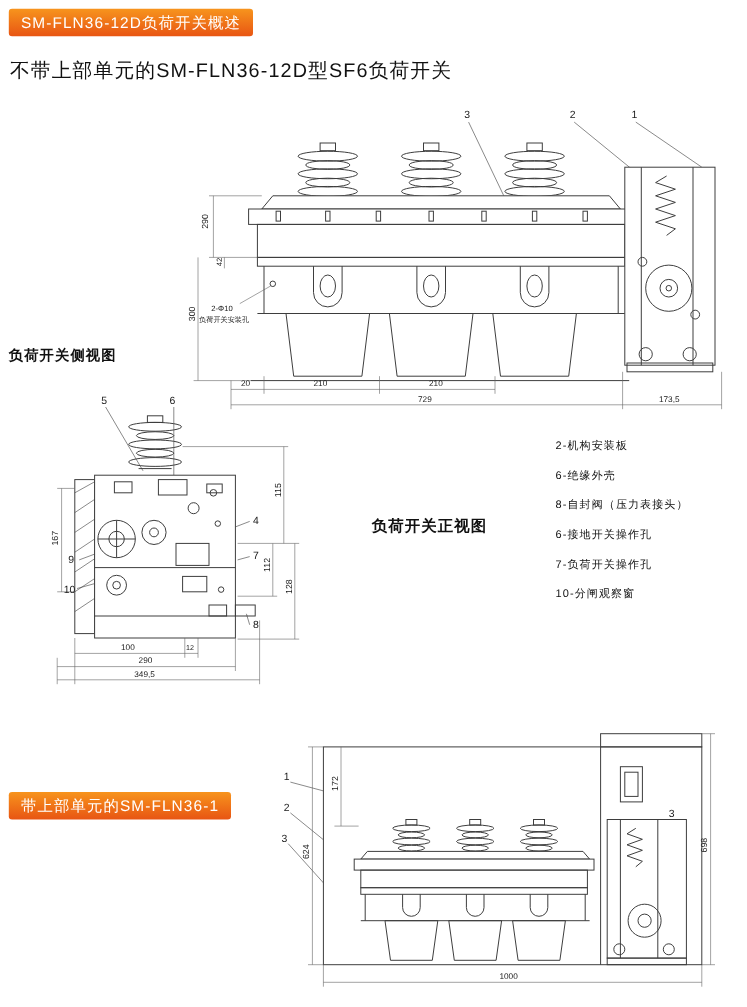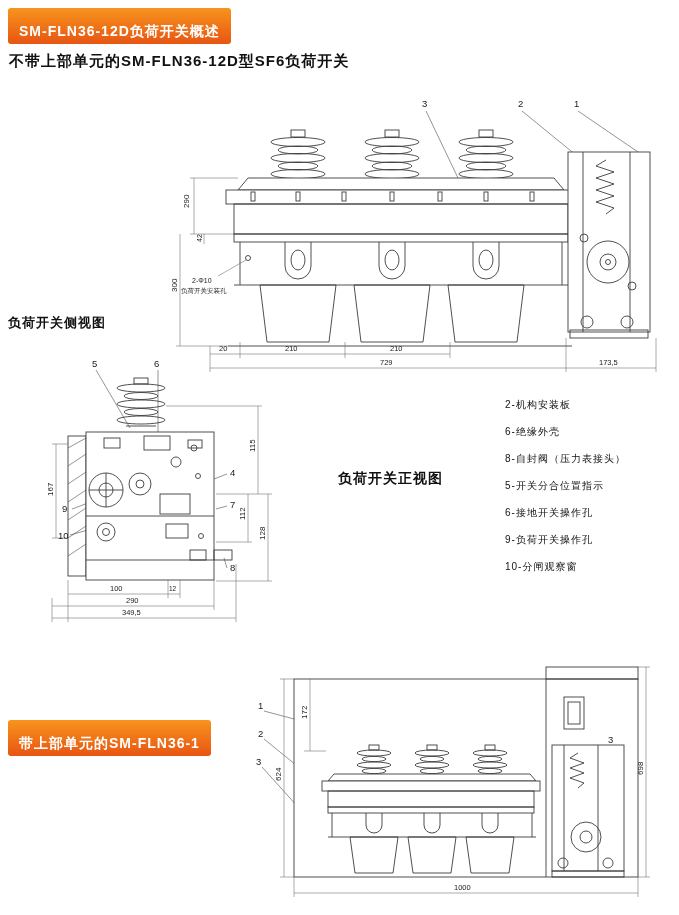--- a/index.html
+++ b/index.html
@@ -1,23 +1,23 @@
 <!DOCTYPE html>
 <html><head>
 <meta charset="utf-8">
 <style>
   *{box-sizing:border-box;margin:0;padding:0}
   html,body{background:#ffffff}
   body{font-family:"Liberation Sans","DejaVu Sans",sans-serif;color:#111}
   .page{position:relative;width:679px;height:915px;background:#fff;overflow:hidden}
   .abs{position:absolute}
   .badge{display:inline-block;background:linear-gradient(180deg,#f7941d,#e85513);color:#fff;
-         font-weight:bold;font-size:14px;line-height:1;padding:16px 11px 6px;border-radius:3px;
+         font-weight:normal;font-size:14px;line-height:1;padding:5px 11px 6px;border-radius:3px;
          letter-spacing:1px;white-space:nowrap}
-  .subtitle{font-size:15px;font-weight:bold;letter-spacing:1px}
+  .subtitle{font-size:18px;font-weight:normal;letter-spacing:1px}
   .viewlabel{font-size:13px;font-weight:bold;letter-spacing:1px}
   .parts{list-style:none}
   .parts li{font-size:10px;letter-spacing:1px;margin-bottom:13px;white-space:nowrap}
   .parts2 li{font-size:14px;margin-bottom:16px}
   svg{display:block}
   svg text{font-family:"Liberation Sans","DejaVu Sans",sans-serif;fill:#1a1a1a}
   .ln{stroke:#3c3c3c;stroke-width:0.9;fill:none}
   .thin{stroke:#3c3c3c;stroke-width:0.55;fill:none}
   .dim{stroke:#666;stroke-width:0.55;fill:none}
   .wht{fill:#fff}
@@ -240,23 +240,22 @@
     <text font-size="7.5" x="80" y="255">290</text>
     <text font-size="7.5" x="76" y="267">349,5</text>
   </svg>
 
   <div class="abs viewlabel" style="left:338px;top:470px;font-size:14px">负荷开关正视图</div>
 
   <ul class="abs parts" style="left:505px;top:398px">
     <li>2-机构安装板</li>
     <li>6-绝缘外壳</li>
     <li>8-自封阀（压力表接头）</li>
-    <li>5-开关分合位置指示</li>
     <li>6-接地开关操作孔</li>
-    <li>9-负荷开关操作孔</li>
+    <li>7-负荷开关操作孔</li>
     <li>10-分闸观察窗</li>
   </ul>
 
   <div class="abs" style="left:8px;top:720px">
     <span class="badge">带上部单元的SM-FLN36-1</span>
   </div>
 
 
   <svg class="abs" style="left:246px;top:641px" width="432" height="272" viewBox="0 0 432 272">
 

